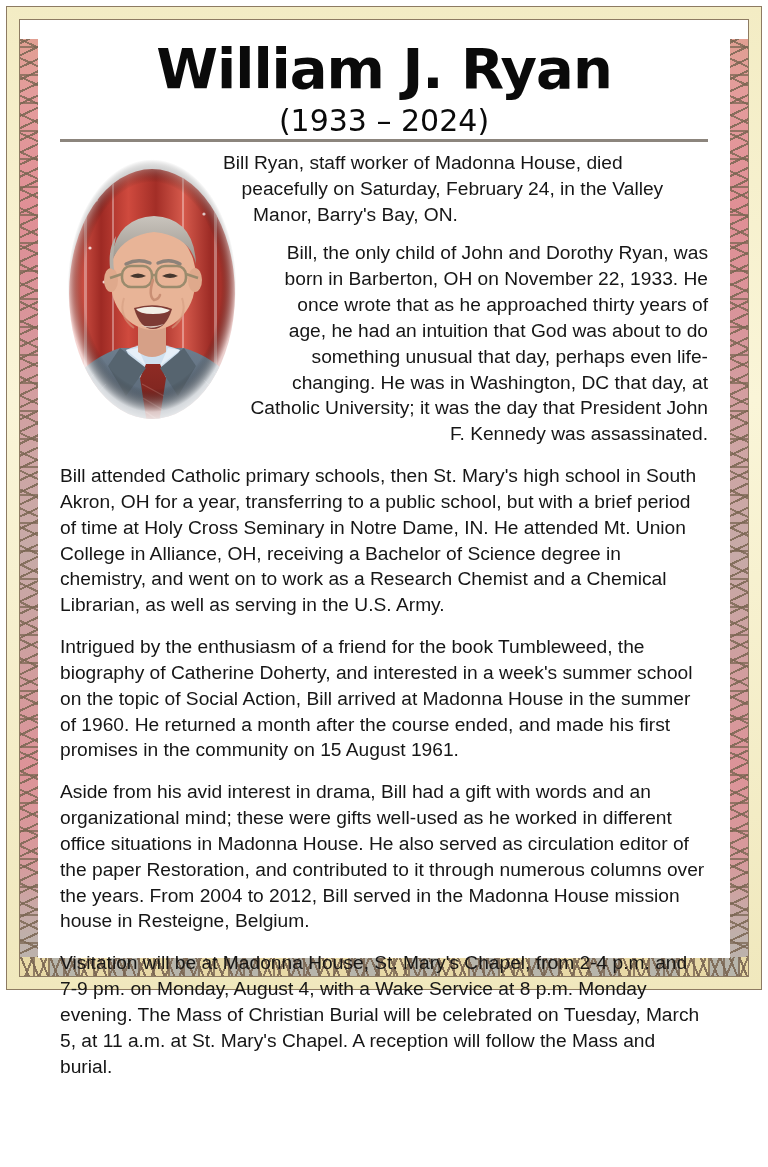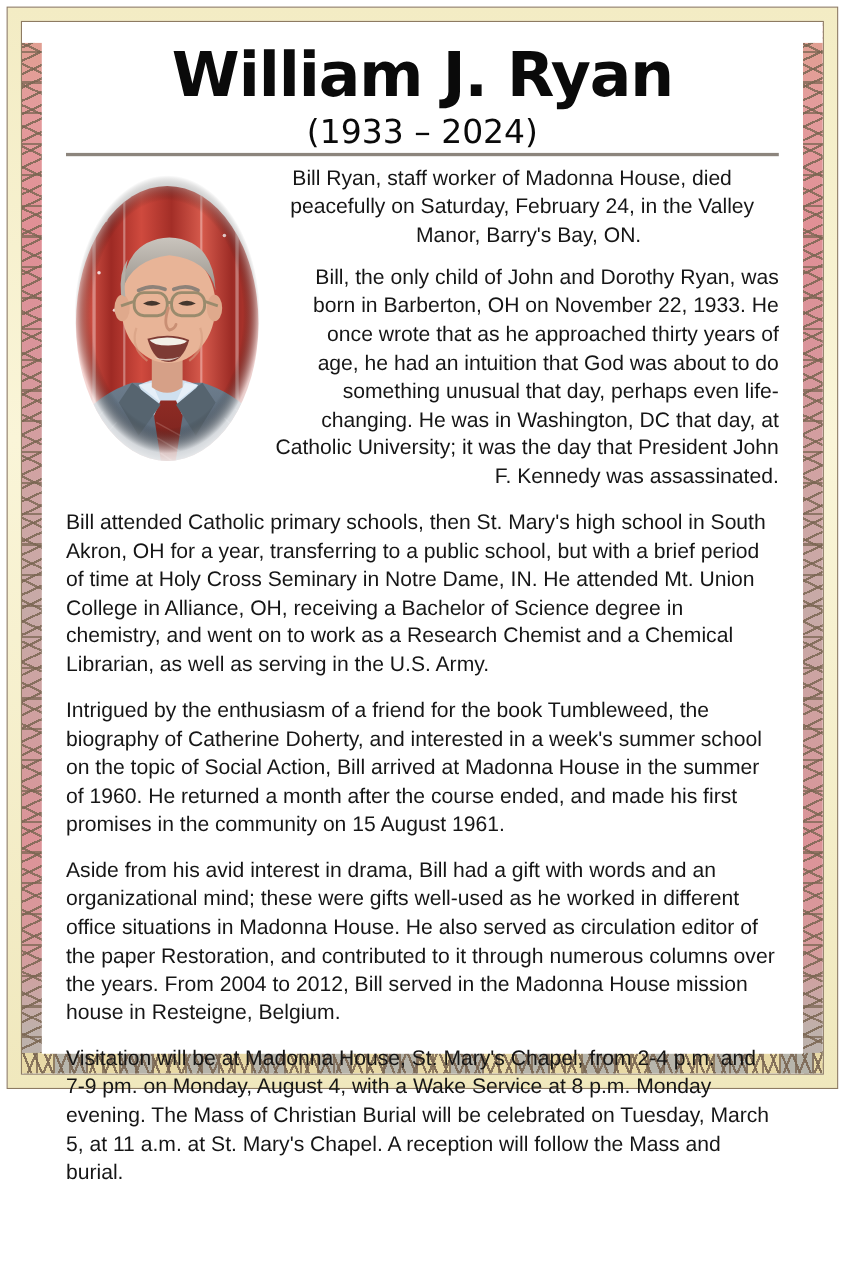--- a/index.html
+++ b/index.html
@@ -191,21 +191,21 @@
     shape-margin:6px;
     position:relative;
     overflow:visible;
   }
   .portrait svg{display:block;width:196px;height:285px;}
 
   p{margin:0 0 14px 0;}
   .ital{}
 
   
-  .p-lead{text-align:center;margin-bottom:13px;}
+  .p-lead{text-align:left;margin-bottom:13px;}
   .p-lead2{text-align:right;margin-bottom:13px;}
   .p-wrap{text-align:left;margin-bottom:15px;margin-top:16px;}
 </style>
 </head>
 <body>
 
 <div class="page">
 
   <div class="frame-cream"></div>
 

